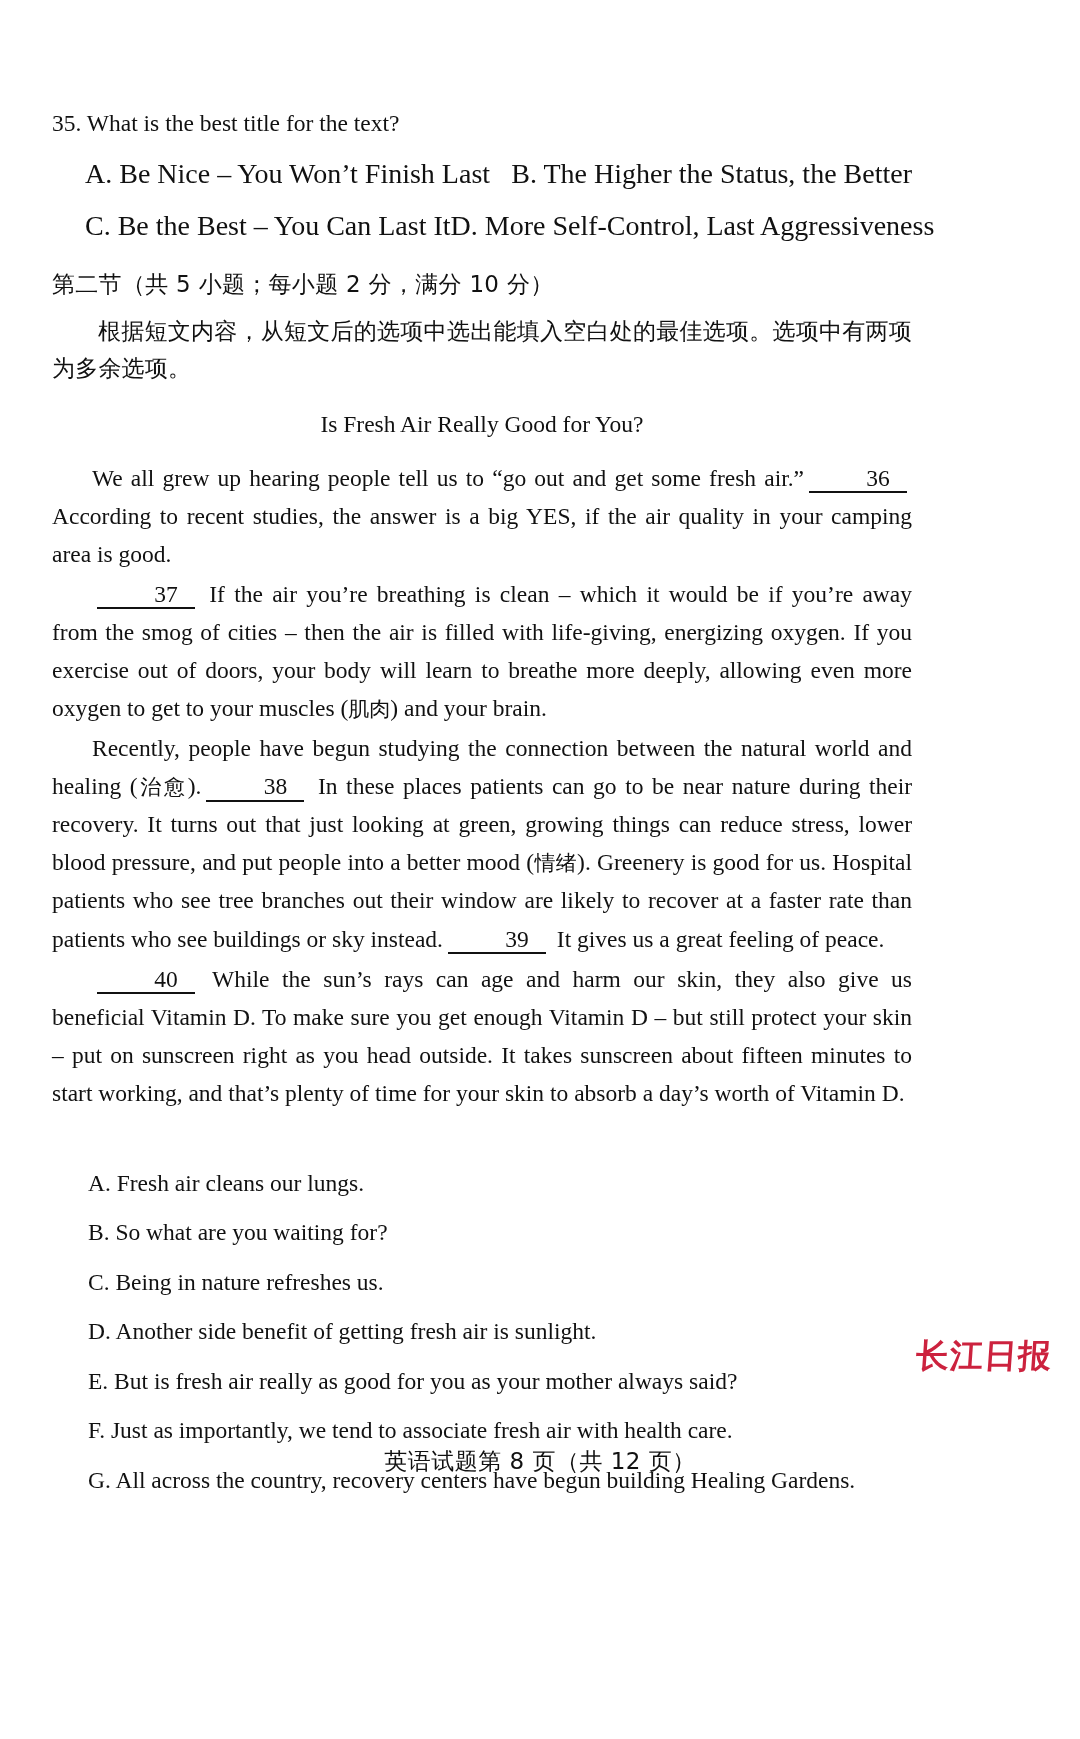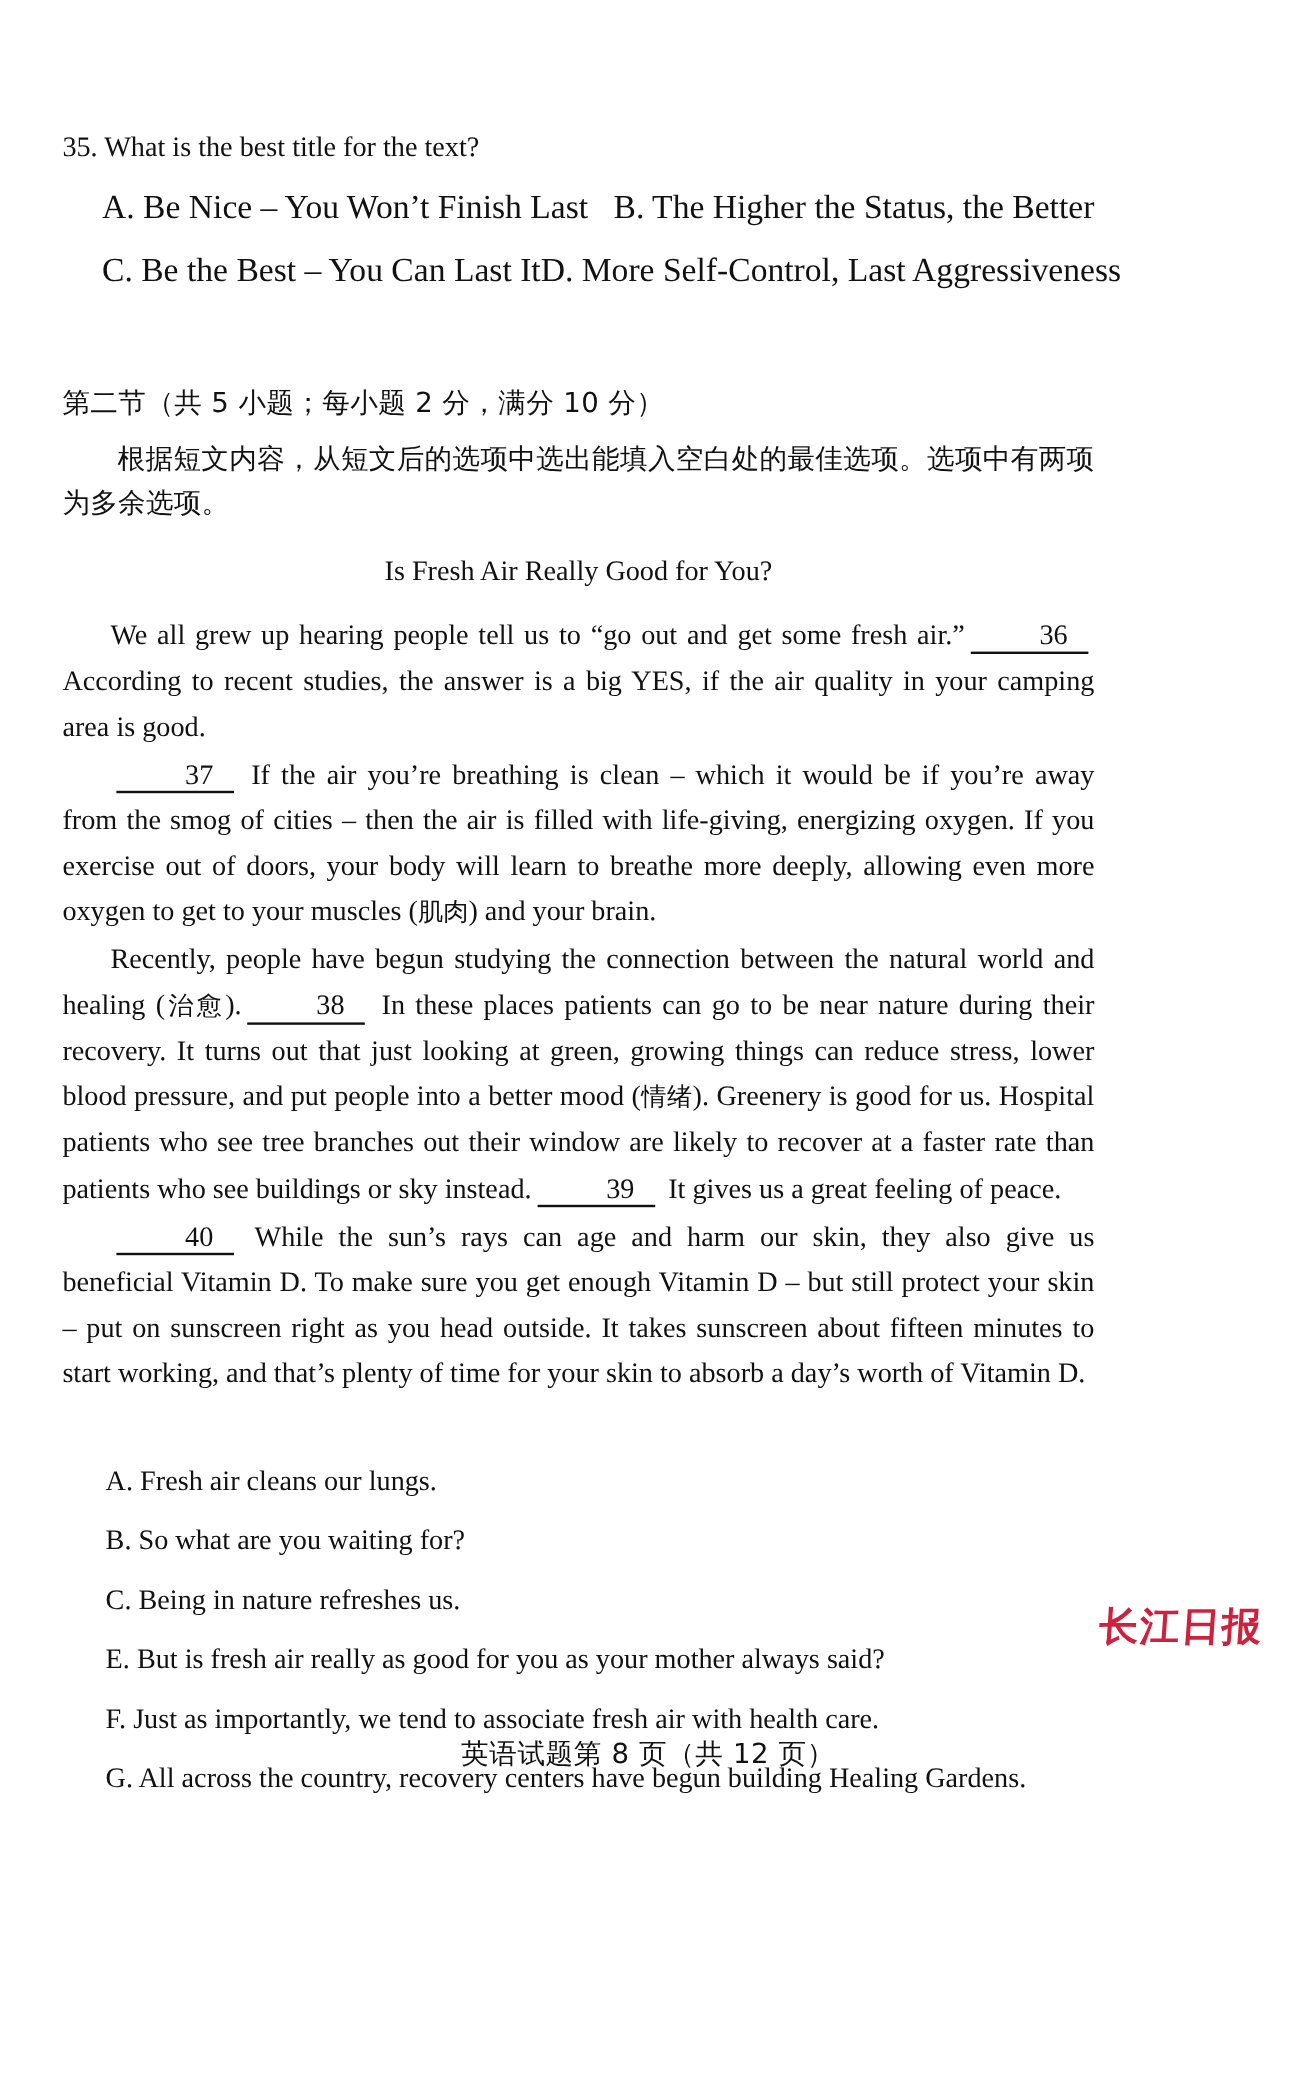--- a/index.html
+++ b/index.html
@@ -55,21 +55,21 @@
     white-space: nowrap;
   }
   .opt-col-right {
     flex: 1;
     white-space: nowrap;
     text-align: right;
   }
 
   
   .cn-section {
-    margin-top: 84px;
+    margin-top: 32px;
     font-family: "DejaVu Sans", "Liberation Sans", sans-serif;
   }
   .cn-head {
     font-size: 23px;
     line-height: 1.1;
     margin-bottom: 16px;
     white-space: nowrap;
     letter-spacing: 0.3px;
   }
   .cn-body {
@@ -184,20 +184,21 @@
 
       <p class="para"><span>Recently, people have begun studying the connection between the natural world and healing (</span><span class="cjk">治愈</span><span>).</span><span class="blank">38</span> <span>In these places patients can go to be near nature during their recovery. It turns out that just looking at green, growing things can reduce stress, lower blood pressure, and put people into a better mood (</span><span class="cjk">情绪</span><span>). Greenery is good for us. Hospital patients who see tree branches out their window are likely to recover at a faster rate than patients who see buildings or sky instead.</span><span class="blank">39</span> <span>It gives us a great feeling of peace.</span></p>
 
       <p class="para"><span class="blank">40</span> <span>While the sun’s rays can age and harm our skin, they also give us beneficial Vitamin D. To make sure you get enough Vitamin D – but still protect your skin – put on sunscreen right as you head outside. It takes sunscreen about fifteen minutes to start working, and that’s plenty of time for your skin to absorb a day’s worth of Vitamin D.</span></p>
     </div>
 
     <div class="choices">
       <div class="choice">A. Fresh air cleans our lungs.</div>
       <div class="choice">B. So what are you waiting for?</div>
       <div class="choice">C. Being in nature refreshes us.</div>
+      <div class="choice">D. Another side benefit of getting fresh air is sunlight.</div>
       <div class="choice">E. But is fresh air really as good for you as your mother always said?</div>
       <div class="choice">F. Just as importantly, we tend to associate fresh air with health care.</div>
       <div class="choice">G. All across the country, recovery centers have begun building Healing Gardens.</div>
     </div>
 
   </div>
 
   <div class="footer">英语试题第 8 页（共 12 页）</div>
 
   <div class="watermark" style="color: rgb(200, 16, 46);">长江日报</div>

